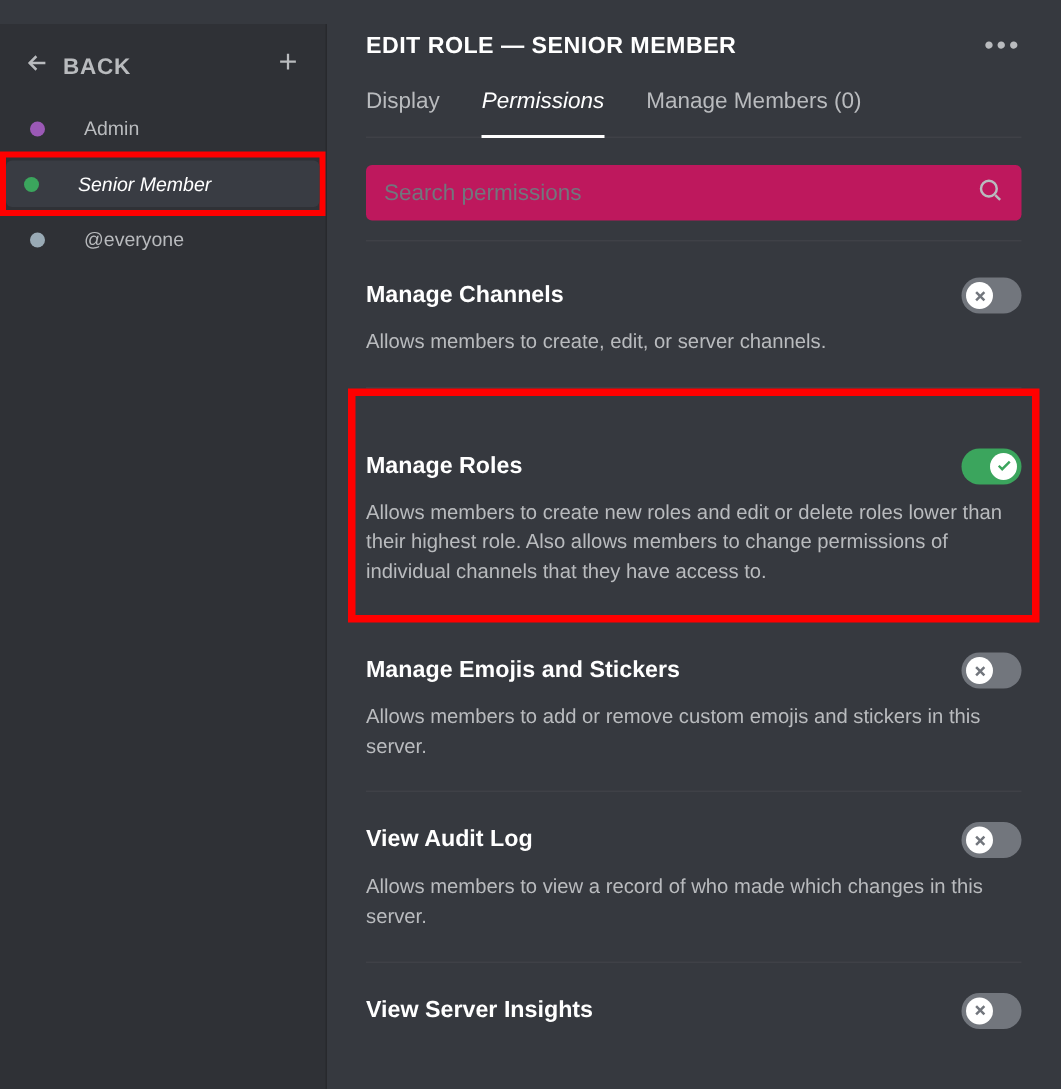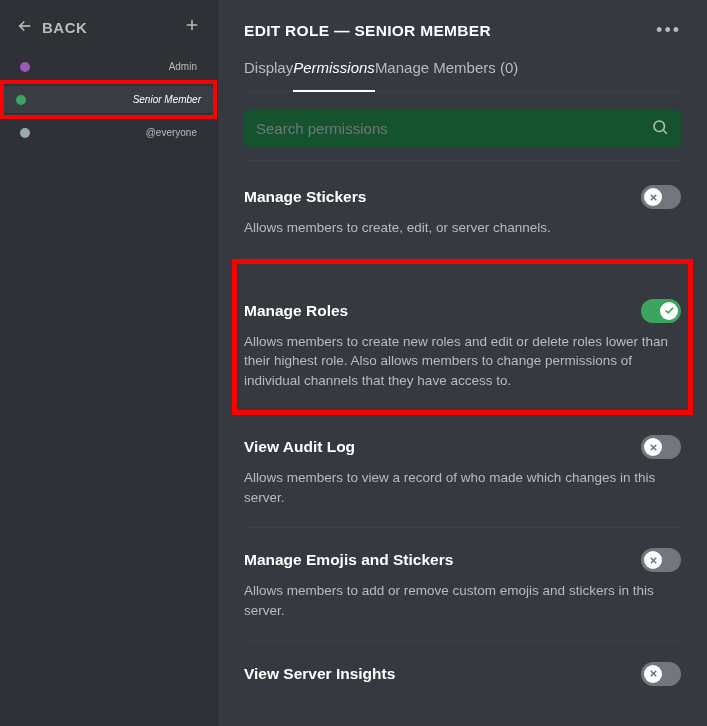--- a/index.html
+++ b/index.html
@@ -10,20 +10,21 @@
       width: 707px;
       height: 726px;
       display: flex;
       overflow: hidden;
     }
     .sidebar {
       width: 218px;
       background: #2f3136;
       flex-shrink: 0;
       border-right: 1px solid rgba(0,0,0,0.15);
+      margin-top: 16px;
     }
     .sidebar-header {
       display: flex;
       align-items: center;
       justify-content: space-between;
       padding: 16px 16px 14px;
     }
     .back-btn {
       display: flex;
       align-items: center;
@@ -39,26 +40,25 @@
       cursor: pointer;
       font-size: 20px;
       font-weight: 300;
     }
     .role-list {
       padding: 0 8px;
     }
     .role-item {
       display: flex;
       align-items: center;
-      gap: 2px;
+      gap: 26px;
       padding: 8px 12px;
       border-radius: 4px;
       cursor: pointer;
-      font-size: 10px;
-      justify-content: space-between;
+      font-size: 13px;
     }
     .role-item.selected {
       background: #393c43;
     }
     .role-dot {
       width: 10px;
       height: 10px;
       border-radius: 50%;
       flex-shrink: 0;
     }
@@ -89,20 +89,21 @@
       letter-spacing: 0.3px;
     }
     .dots-btn {
       color: #b9bbbe;
       font-size: 18px;
       letter-spacing: 2px;
       cursor: pointer;
     }
     .tabs {
       display: flex;
+      gap: 28px;
       border-bottom: 1px solid #3f4147;
       align-items: center;
     }
     .tab {
       padding-bottom: 14px;
       font-size: 15px;
       color: #b9bbbe;
       cursor: pointer;
       border-bottom: 2px solid transparent;
       margin-bottom: -1px;
@@ -111,21 +112,21 @@
       color: #fff;
       border-bottom: 2px solid #fff;
       font-style: italic;
     }
     .search-wrap {
       margin-top: 18px;
       position: relative;
     }
     .search-input {
       width: 100%;
-      background: #14532d;
+      background: #be185d;
       border: none;
       border-radius: 4px;
       padding: 10px 38px 10px 12px;
       color: #dcddde;
       font-size: 15px;
       outline: none;
     }
     .search-input::placeholder { color: #72767d; }
     .search-icon {
       position: absolute;
@@ -256,21 +257,21 @@
           <path d="M21 21l-4.3-4.3"></path>
         </svg>
     </span>
   </div>
 
   <div class="permissions">
     <div class="partial-row"></div>
 
     <div class="perm-row">
       <div class="perm-head">
-        <div class="perm-title">Manage Stickers</div>
+        <div class="perm-title">Manage Channels</div>
         <div class="toggle off">
           <div class="toggle-knob">
             <svg width="11" height="11" viewBox="0 0 24 24" fill="none" stroke="#72767d" stroke-width="3.5">
                 <path d="M18 6L6 18"></path>
                 <path d="M6 6l12 12"></path>
               </svg>
           </div>
         </div>
       </div>
       <div class="perm-desc">Allows members to create, edit, or server channels.</div>
@@ -287,46 +288,46 @@
                 </svg>
             </div>
           </div>
         </div>
         <div class="perm-desc">Allows members to create new roles and edit or delete roles lower than their highest role. Also allows members to change permissions of individual channels that they have access to.</div>
       </div>
     </div>
 
     <div class="perm-row">
       <div class="perm-head">
+        <div class="perm-title">Manage Emojis and Stickers</div>
+        <div class="toggle off">
+          <div class="toggle-knob">
+            <svg width="11" height="11" viewBox="0 0 24 24" fill="none" stroke="#72767d" stroke-width="3.5">
+                <path d="M18 6L6 18"></path>
+                <path d="M6 6l12 12"></path>
+              </svg>
+          </div>
+        </div>
+      </div>
+      <div class="perm-desc">Allows members to add or remove custom emojis and stickers in this server.</div>
+    </div>
+
+    <div class="perm-row">
+      <div class="perm-head">
         <div class="perm-title">View Audit Log</div>
         <div class="toggle off">
           <div class="toggle-knob">
             <svg width="11" height="11" viewBox="0 0 24 24" fill="none" stroke="#72767d" stroke-width="3.5">
                 <path d="M18 6L6 18"></path>
                 <path d="M6 6l12 12"></path>
               </svg>
           </div>
         </div>
       </div>
       <div class="perm-desc">Allows members to view a record of who made which changes in this server.</div>
-    </div>
-
-    <div class="perm-row">
-      <div class="perm-head">
-        <div class="perm-title">Manage Emojis and Stickers</div>
-        <div class="toggle off">
-          <div class="toggle-knob">
-            <svg width="11" height="11" viewBox="0 0 24 24" fill="none" stroke="#72767d" stroke-width="3.5">
-                <path d="M18 6L6 18"></path>
-                <path d="M6 6l12 12"></path>
-              </svg>
-          </div>
-        </div>
-      </div>
-      <div class="perm-desc">Allows members to add or remove custom emojis and stickers in this server.</div>
     </div>
 
     <div class="perm-row" style="border-bottom:none">
       <div class="perm-head">
         <div class="perm-title">View Server Insights</div>
         <div class="toggle off">
           <div class="toggle-knob">
             <svg width="11" height="11" viewBox="0 0 24 24" fill="none" stroke="#72767d" stroke-width="3.5">
                 <path d="M18 6L6 18"></path>
                 <path d="M6 6l12 12"></path>

